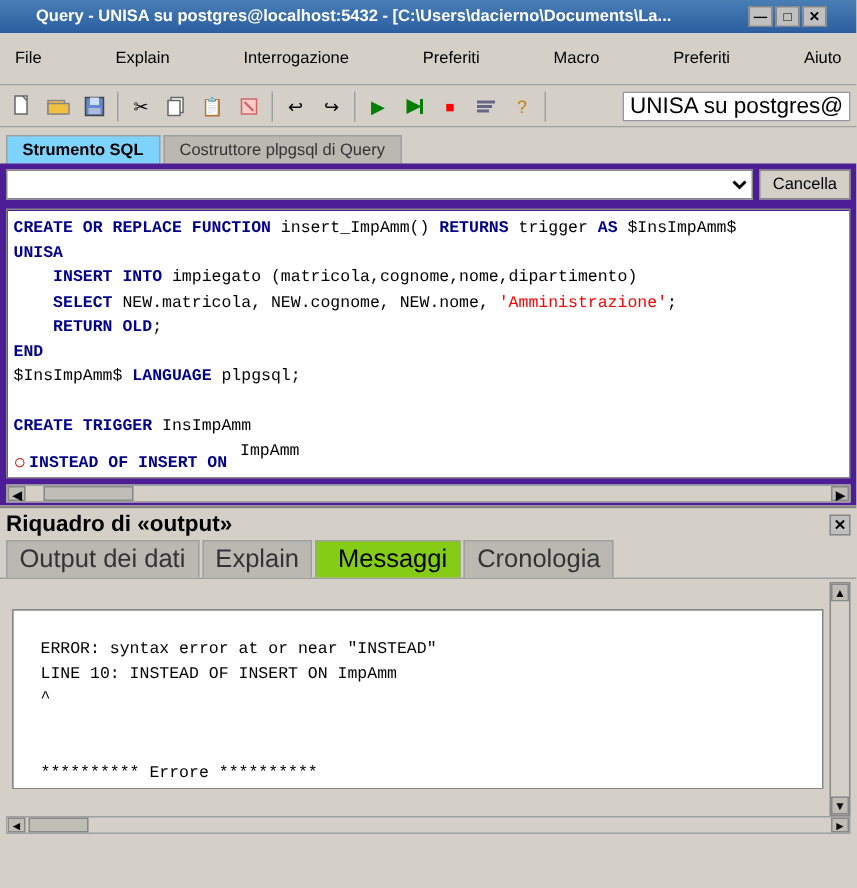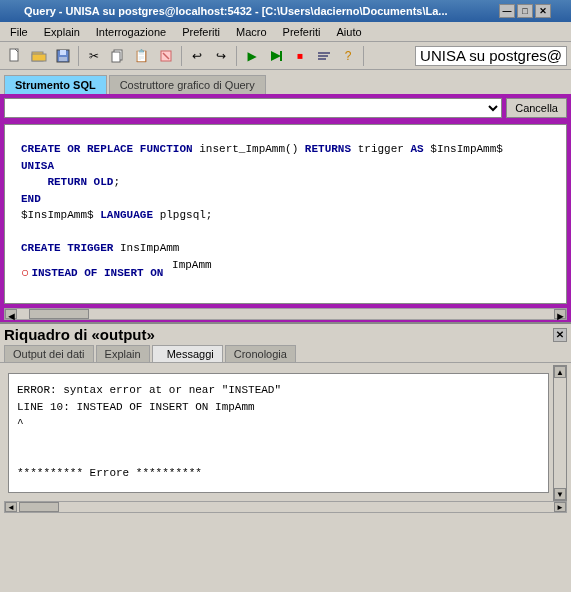--- a/index.html
+++ b/index.html
@@ -32,26 +32,27 @@
       border: 1px solid #888;
       font-size: 9px;
       display: flex; align-items: center; justify-content: center;
       cursor: pointer;
       color: #000;
     }
 
     
     .menu-bar {
       background: #d4d0c8;
-      height: 20px;
+      height: 35px;
       display: flex;
       align-items: center;
       padding: 0 4px;
       border-bottom: 1px solid #a0a0a0;
       gap: 4px;
+      justify-content: space-between;
     }
     .menu-item {
       padding: 2px 6px;
       font-size: 11px;
       cursor: pointer;
       color: #000;
     }
 
     
     .toolbar {
@@ -106,21 +107,21 @@
       margin-right: 2px;
     }
     .tab.active {
       background: #7dd3fc;
       color: #000;
       font-weight: bold;
     }
 
     
     .editor-container {
-      background: #a21caf;
+      background: #4c1d95;
       padding: 2px 4px;
       display: flex;
       flex-direction: column;
       gap: 4px;
     }
 
     
     .combo-row {
       display: flex;
       align-items: center;
@@ -142,21 +143,21 @@
       border: 1px solid #888;
       font-size: 11px;
       cursor: pointer;
     }
 
     
     .code-editor {
       background: white;
       border: 1px solid #888;
       height: 180px;
-      padding: 16px;
+      padding: 4px;
       overflow-y: auto;
       overflow-x: auto;
       font-family: 'Courier New', monospace;
       font-size: 11px;
       line-height: 1.5;
     }
     .code-line { white-space: pre; }
     .kw { color: #00008B; font-weight: bold; }
     .str { color: #FF0000; }
 
@@ -201,43 +202,43 @@
       font-size: 10px;
     }
     .output-tabs {
       display: flex;
       background: #d4d0c8;
       padding: 0 4px;
       border-bottom: 1px solid #a0a0a0;
     }
     .output-tab {
       padding: 2px 8px;
-      font-size: 11px;
+      font-size: 17px;
       cursor: pointer;
       border: 1px solid #a0a0a0;
       border-bottom: none;
       background: #bab8b0;
       color: #333;
       margin-right: 2px;
     }
     .output-tab.active {
-      background: #e5e5e5;
+      background: #84cc16;
       color: #000;
       padding-left: 14px;
     }
     .output-content {
       background: white;
       border: 1px solid #888;
-      margin: 8px 4px;
+      margin: 18px 4px;
       height: 120px;
       overflow-y: auto;
       overflow-x: auto;
       font-family: 'Courier New', monospace;
       font-size: 11px;
-      padding: 8px;
+      padding: 18px;
       line-height: 1.5;
     }
     .output-h-scroll {
       height: 12px;
       background: #d4d0c8;
       border: 1px solid #a0a0a0;
       margin: 0 4px;
     }
 
     .main-container {
@@ -325,33 +326,35 @@
   </div>
   <div class="toolbar-btn" title="Aiuto" style="color:#c88000;">?</div>
   <div class="toolbar-sep"></div>
   <div class="toolbar-right">UNISA su postgres@</div>
 </div>
 
 <div class="main-container">
 
   <div class="tab-bar">
     <div class="tab active">Strumento SQL</div>
-    <div class="tab">Costruttore grafico di Query</div>
+    <div class="tab">Costruttore plpgsql di Query</div>
   </div>
 
   <div class="editor-container">
 
     <div class="combo-row">
       <select class="combo-box"></select>
       <button class="btn">Cancella</button>
     </div>
 
     <div class="code-editor">
       <div class="code-line"><span class="kw">CREATE OR REPLACE FUNCTION</span> insert_ImpAmm() <span class="kw">RETURNS</span> trigger <span class="kw">AS</span> $InsImpAmm$</div>
       <div class="code-line"><span class="kw">UNISA</span></div>
+      <div class="code-line">    <span class="kw">INSERT INTO</span> impiegato (matricola,cognome,nome,dipartimento)</div>
+      <div class="code-line">    <span class="kw">SELECT</span> NEW.matricola, NEW.cognome, NEW.nome, <span class="str">'Amministrazione'</span>;</div>
       <div class="code-line">    <span class="kw">RETURN OLD</span>;</div>
       <div class="code-line"><span class="kw">END</span></div>
       <div class="code-line">$InsImpAmm$ <span class="kw">LANGUAGE</span> plpgsql;</div>
       <div class="code-line">&nbsp;</div>
       <div class="code-line"><span class="kw">CREATE TRIGGER</span> InsImpAmm</div>
       <div class="code-line" style="display:flex;align-items:center;gap:2px;">
         <span style="color:#c00; font-size:14px;">○</span><span class="kw" style="color:#00008B;">INSTEAD OF INSERT ON</span> ImpAmm
       </div>
 
     </div>

